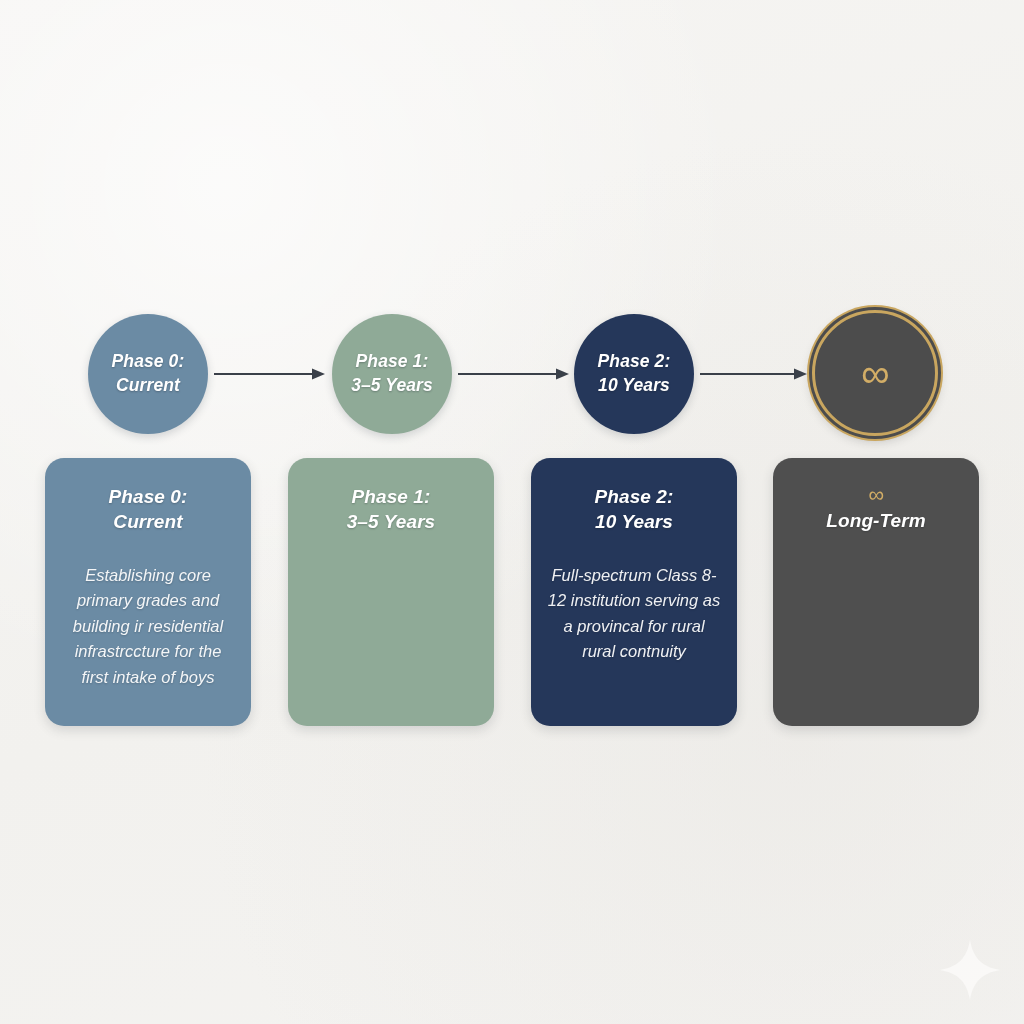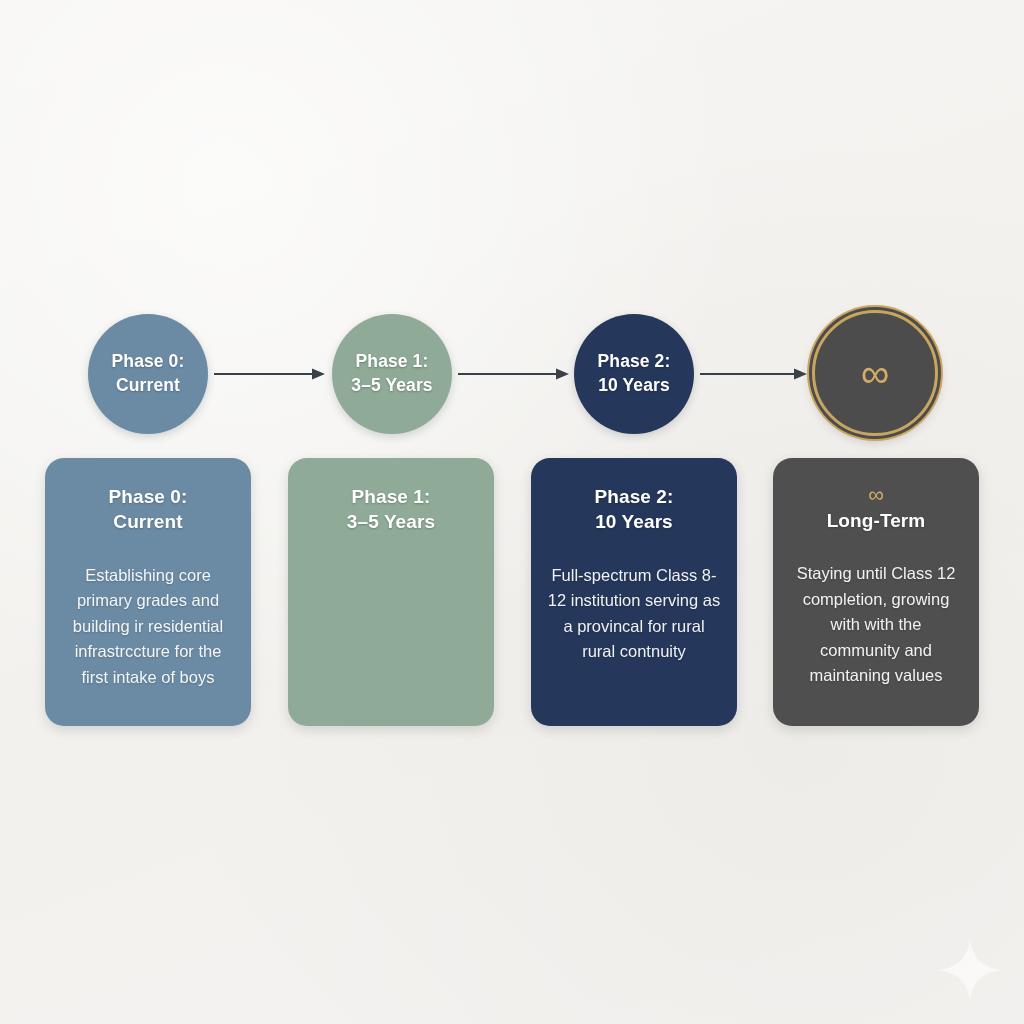--- a/index.html
+++ b/index.html
@@ -21,20 +21,21 @@
     background:
       radial-gradient(circle at 22% 18%, rgba(255,255,255,0.65) 0%, rgba(255,255,255,0) 45%),
       radial-gradient(circle at 78% 72%, rgba(233,231,227,0.55) 0%, rgba(244,243,241,0) 55%),
       linear-gradient(160deg, #f6f5f3 0%, #f2f1ee 55%, #f4f3f1 100%);
     pointer-events: none;
   }
 
   .stage {
     position: absolute;
     inset: 0;
+    font-style: italic;
   }
 
   
   .node {
     position: absolute;
     border-radius: 50%;
     display: flex;
     align-items: center;
     justify-content: center;
     text-align: center;
@@ -200,20 +201,19 @@
       <span>10 Years</span>
     </div>
     <div class="card-body">Full-spectrum Class 8-12 institution serving as a provincal for rural rural contnuity</div>
   </div>
 
   <div class="card" id="card-3">
     <div class="card-icon">∞</div>
     <div class="card-title">
       <span>Long-Term</span>
     </div>
-    <div class="card-body">Staying until Class 12 completion, growing with with the community and maintaning values</div>
   </div>
 
   <svg class="sparkle" viewBox="0 0 64 64">
     <path d="M32 2 C35 20 44 29 62 32 C44 35 35 44 32 62 C29 44 20 35 2 32 C20 29 29 20 32 2 Z" fill="#fcfbfa"></path>
   </svg>
 
 </div>
 
 </body></html>

